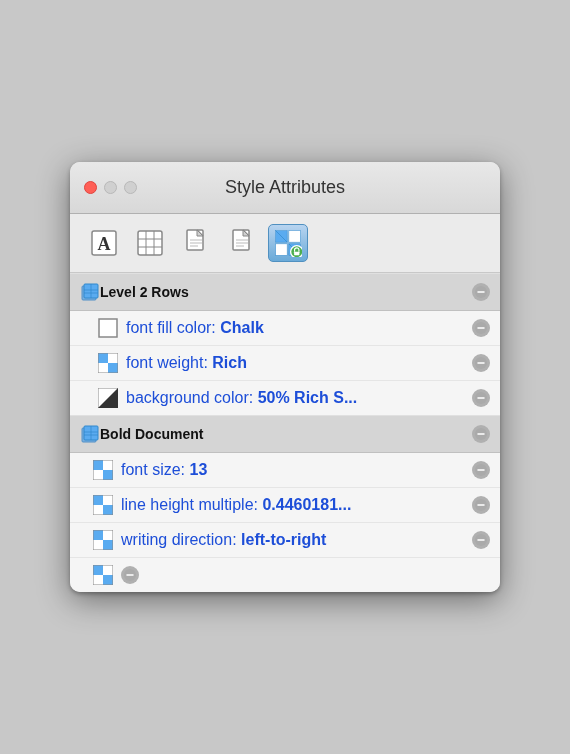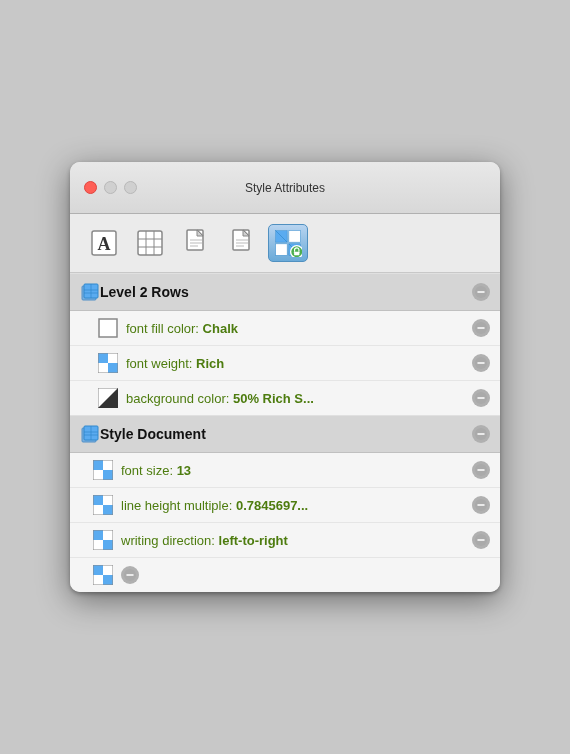--- a/index.html
+++ b/index.html
@@ -57,21 +57,21 @@
 
     .traffic-light.maximize {
       background: #d0d0d0;
       border: 1px solid #b8b8b8;
     }
 
     .title-bar-title {
       position: absolute;
       left: 50%;
       transform: translateX(-50%);
-      font-size: 12px;
+      font-size: 18px;
       font-weight: 500;
       color: #333;
     }
 
     
     .toolbar {
       background: #ebebeb;
       padding: 10px 14px;
       display: flex;
       gap: 6px;
@@ -161,22 +161,22 @@
     }
 
     .attr-icon {
       width: 20px;
       height: 20px;
       flex-shrink: 0;
     }
 
     .attr-text {
       flex: 1;
-      font-size: 13px;
-      color: #4d7c0f;
+      font-size: 16px;
+      color: #1d4ed8;
     }
 
     .attr-text strong {
       font-weight: 700;
     }
 
     
     .section2 .attr-row {
       background: #f5f5f5;
       padding-left: 23px;
@@ -345,21 +345,21 @@
     <div class="section-group section2">
       <div class="section-header">
         <div class="section-header-left">
           <svg width="20" height="20" viewBox="0 0 20 20">
             <rect x="2" y="4" width="14" height="14" rx="1" fill="#7ab0e0" stroke="#5090c8" stroke-width="1"></rect>
             <rect x="4" y="2" width="14" height="14" rx="1" fill="#5aabf0" stroke="#3088cc" stroke-width="1"></rect>
             <line x1="4" y1="8" x2="18" y2="8" stroke="#3088cc" stroke-width="0.7"></line>
             <line x1="4" y1="11" x2="18" y2="11" stroke="#3088cc" stroke-width="0.7"></line>
             <line x1="11" y1="2" x2="11" y2="16" stroke="#3088cc" stroke-width="0.7"></line>
           </svg>
-          <span class="section-title">Style Document</span>
+          <span class="section-title">Bold Document</span>
         </div>
         <button class="remove-btn">
           <svg width="14" height="14" viewBox="0 0 14 14">
             <circle cx="7" cy="7" r="6" fill="#aaa"></circle>
             <line x1="4" y1="7" x2="10" y2="7" stroke="white" stroke-width="1.5" stroke-linecap="round"></line>
           </svg>
         </button>
       </div>
 
       <div class="attr-row">
@@ -387,21 +387,21 @@
         <div class="attr-icon">
           <svg width="20" height="20" viewBox="0 0 20 20">
             <rect x="0" y="0" width="10" height="10" fill="#5aabf0"></rect>
             <rect x="10" y="0" width="10" height="10" fill="white"></rect>
             <rect x="0" y="10" width="10" height="10" fill="white"></rect>
             <rect x="10" y="10" width="10" height="10" fill="#5aabf0"></rect>
             <rect x="0" y="0" width="20" height="20" fill="none" stroke="#888" stroke-width="1"></rect>
           </svg>
         </div>
         <span class="attr-text">
-          line height multiple: <strong>0.7845697...</strong>
+          line height multiple: <strong>0.4460181...</strong>
         </span>
         <button class="remove-btn">
           <svg width="14" height="14" viewBox="0 0 14 14">
             <circle cx="7" cy="7" r="6" fill="#aaa"></circle>
             <line x1="4" y1="7" x2="10" y2="7" stroke="white" stroke-width="1.5" stroke-linecap="round"></line>
           </svg>
         </button>
       </div>
 
       <div class="attr-row">

